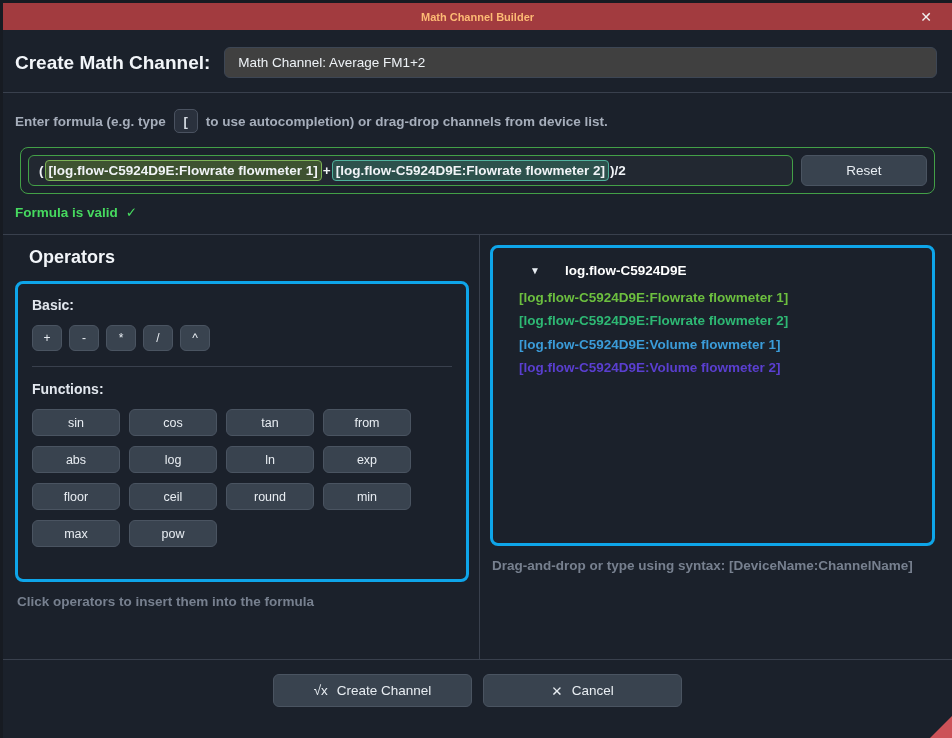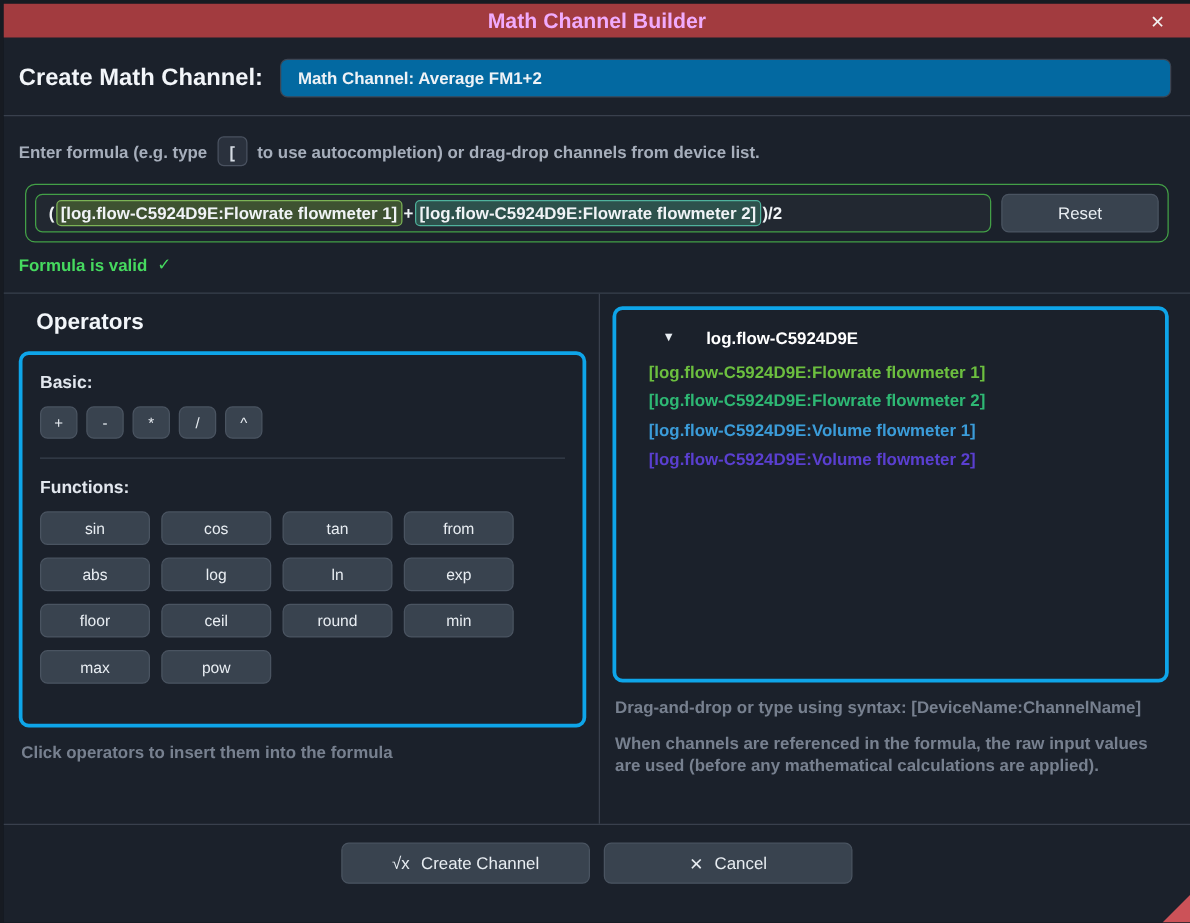--- a/index.html
+++ b/index.html
@@ -14,36 +14,36 @@
     position: absolute; left: 3px; top: 3px; right: 0; bottom: 0;
     background: #1b212b;
     display: flex; flex-direction: column;
   }
   
   .titlebar {
     height: 27px; background: #a23b3f; flex: 0 0 27px;
     display: flex; align-items: center; justify-content: center;
     position: relative;
   }
-  .titlebar .title { color: #f0abfc; font-size: 17px; font-weight: 700; }
+  .titlebar .title { color: #fdba74; font-size: 11px; font-weight: 700; }
   .close-btn {
     position: absolute; right: 14px; top: 0; height: 27px; width: 24px;
     display: flex; align-items: center; justify-content: center;
     color: #f2f2f2; font-size: 14px; cursor: pointer; background: none; border: none;
   }
   
   .header-row {
     display: flex; align-items: center; gap: 14px;
     padding: 17px 15px 14px 12px;
   }
   .header-row .big-label { font-size: 19px; font-weight: 700; color: #f2f5f9; white-space: nowrap; }
   .name-input {
     flex: 1; height: 31px;
-    background: #0369a1; border: 1px solid #3d4654; border-radius: 6px;
-    color: #eef2f6; font-weight: 700; font-size: 13.5px;
+    background: #404040; border: 1px solid #3d4654; border-radius: 6px;
+    color: #eef2f6; font-weight: 400; font-size: 13.5px;
     font-family: "Liberation Sans", sans-serif;
     padding: 0 13px; outline: none;
   }
   .hdiv { border: none; border-top: 1px solid #39404d; }
   
   .hint-row {
     padding: 16px 14px 0 12px;
     color: #a6aebb; font-size: 13.5px; font-weight: 600;
     display: flex; align-items: center; flex-wrap: nowrap;
   }
@@ -228,21 +228,20 @@
           <span>log.flow-C5924D9E</span>
         </div>
         <div id="channel-list">
             <div class="channel-item" style="color: rgb(108, 191, 63);">[log.flow-C5924D9E:Flowrate flowmeter 1]</div>
             <div class="channel-item" style="color: rgb(46, 184, 116);">[log.flow-C5924D9E:Flowrate flowmeter 2]</div>
             <div class="channel-item" style="color: rgb(59, 156, 217);">[log.flow-C5924D9E:Volume flowmeter 1]</div>
             <div class="channel-item" style="color: rgb(90, 63, 208);">[log.flow-C5924D9E:Volume flowmeter 2]</div>
           </div>
       </div>
       <div class="footer-hint">Drag-and-drop or type using syntax: [DeviceName:ChannelName]</div>
-      <div class="footer-hint">When channels are referenced in the formula, the raw input values are used (before any mathematical calculations are applied).</div>
     </div>
 
   </div>
 
   <hr class="hdiv">
 
   <div class="actions-row">
     <button class="btn action-btn">
       <span class="ic">√x</span>
       <span>Create Channel</span>

